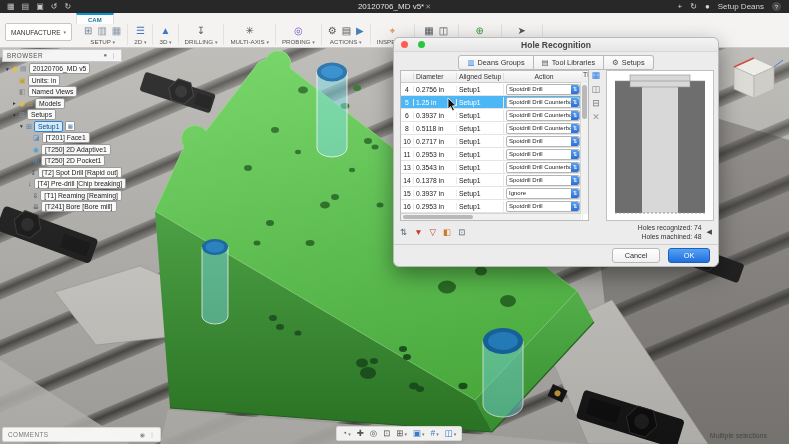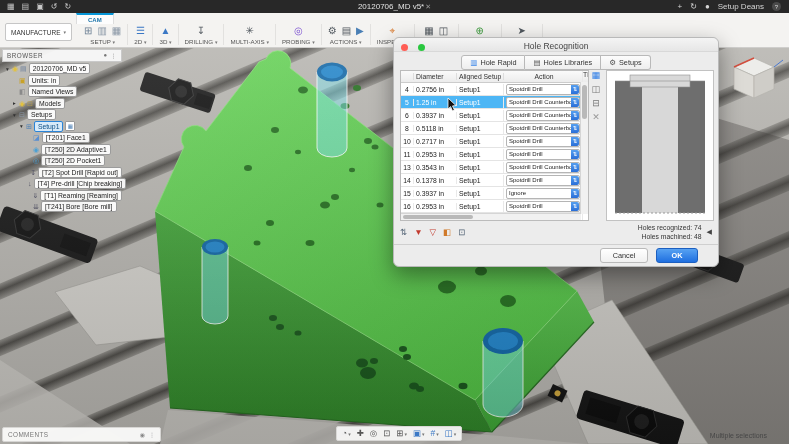--- a/index.html
+++ b/index.html
@@ -48,22 +48,22 @@
     padding:0 3px;height:9px;display:flex;align-items:center;color:#222;white-space:nowrap;font-size:6.8px;}
   .chip.sel{border:1px solid #2a84d8;background:#d7eaf9;color:#0d4f86;}
   .badge{width:8px;height:8px;border:1px solid #9b9b9b;background:#fff;border-radius:1px;
     font-size:5.5px;display:flex;align-items:center;justify-content:center;color:#4a7fb5;}
   .tree .gi{font-size:7px;line-height:1;}
   .tcaret{font-size:5.5px;color:#333;width:5px;text-align:center;}
 
   
   .dialog{position:absolute;left:393px;top:37px;width:324px;height:228px;background:#ececec;
     border:1px solid #b9b9b9;border-radius:6px;box-shadow:0 8px 22px rgba(0,0,0,.4);z-index:50;font-size:7px;}
-  .dlg-titlebar{height:13px;display:flex;align-items:flex-end;position:relative;
-    border-bottom:1px solid #d8d8d8;background:linear-gradient(#f4f4f4,#e6e6e6);border-radius:6px 6px 0 0;}
+  .dlg-titlebar{height:13px;display:flex;align-items:center;position:relative;
+    border-bottom:1px solid #d8d8d8;background:linear-gradient(#f4f4f4,#e6e6e6);border-radius:6px 6px 0 0;font-weight:bold;}
   .dot{width:7px;height:7px;border-radius:50%;}
   .dot.red{background:#ff5d55;margin-left:7px;}
   .dot.green{background:#29c73f;margin-left:10px;}
   .dlg-title{position:absolute;left:50%;transform:translateX(-50%);font-size:8.5px;color:#444;}
   .dlg-tabs{display:flex;justify-content:center;gap:0;margin-top:3px;}
   .dlg-tab{display:flex;align-items:center;gap:3px;height:13px;padding:0 8px;background:linear-gradient(#fcfcfc,#eee);
     border:1px solid #b9b9b9;font-size:7.3px;color:#333;}
   .dlg-tab:first-child{border-radius:3px 0 0 3px;}
   .dlg-tab:last-child{border-radius:0 3px 3px 0;}
   .dlg-tab + .dlg-tab{border-left:none;}
@@ -95,24 +95,24 @@
   .side-icons{position:absolute;left:195px;top:32px;width:14px;display:flex;flex-direction:column;gap:4px;align-items:center;}
   .side-icons .gi{font-size:9px;}
   .preview{position:absolute;left:212px;top:32px;width:106px;height:149px;background:#fff;border:1px solid #c2c2c2;}
 
   .dlg-info{position:absolute;left:6px;top:184px;right:6px;height:20px;display:flex;align-items:center;}
   .foot-icons{display:flex;gap:7px;align-items:center;}
   .foot-icons .gi{font-size:8.5px;}
   .stats{margin-left:auto;text-align:right;font-size:6.8px;color:#333;line-height:1.35;}
   .collapse{margin-left:5px;font-size:7px;color:#444;}
   .dlg-sep{position:absolute;left:0;right:0;top:206px;border-top:1px solid #cfcfcf;}
-  .dlg-footer{position:absolute;right:20px;top:210px;display:flex;gap:8px;}
+  .dlg-footer{position:absolute;right:8px;top:210px;display:flex;gap:8px;}
   .btn{height:13px;border-radius:3px;font-size:7.3px;display:flex;align-items:center;justify-content:center;}
   .btn.cancel{width:46px;background:linear-gradient(#fff,#f0f0f0);border:1px solid #b9b9b9;color:#333;}
-  .btn.ok{width:40px;background:linear-gradient(#57a2f2,#1f6fe0);border:1px solid #1c5fc0;color:#fff;font-weight:bold;}
+  .btn.ok{width:40px;background:linear-gradient(#57a2f2,#1f6fe0);border:1px solid #1c5fc0;color:#fff;}
 
   
   .comments-bar{position:absolute;left:2px;bottom:2px;width:147px;height:13px;background:rgba(250,250,249,.95);
     border:1px solid #d7d6d4;border-radius:2px;display:flex;align-items:center;padding:0 5px;z-index:20;}
   .comments-bar .lbl{font-size:6.4px;color:#777;letter-spacing:.4px;}
   .comments-bar .right{margin-left:auto;display:flex;gap:4px;color:#888;font-size:6px;align-items:center;}
   .navbar{position:absolute;left:336px;bottom:3px;height:13px;background:rgba(246,246,245,.95);
     border:1px solid #d9d8d6;border-radius:2px;display:flex;align-items:center;padding:0 5px;gap:6px;z-index:20;}
   .navbar .gi{font-size:8.5px;line-height:1;}
   .nav-item{display:flex;align-items:center;gap:1px;}
@@ -507,25 +507,25 @@
 
   <div class="dialog">
     <div class="dlg-titlebar">
       <span class="dot red"></span>
       <span class="dot green"></span>
       <span class="dlg-title">Hole Recognition</span>
     </div>
     <div class="dlg-tabs" id="dlg-tabs">
         <div class="dlg-tab">
           <span class="gi" style="color: rgb(47, 127, 232);">▥</span>
-          <span>Hole Rapid</span>
+          <span>Deans Groups</span>
         </div>
         <div class="dlg-tab">
           <span class="gi" style="color: rgb(85, 85, 85);">▤</span>
-          <span>Holes Libraries</span>
+          <span>Tool Libraries</span>
         </div>
         <div class="dlg-tab">
           <span class="gi" style="color: rgb(85, 85, 85);">⚙</span>
           <span>Setups</span>
         </div>
       </div>
 
     <div class="htable">
       <div class="thead" id="thead">
           <div class="c-num"></div>

